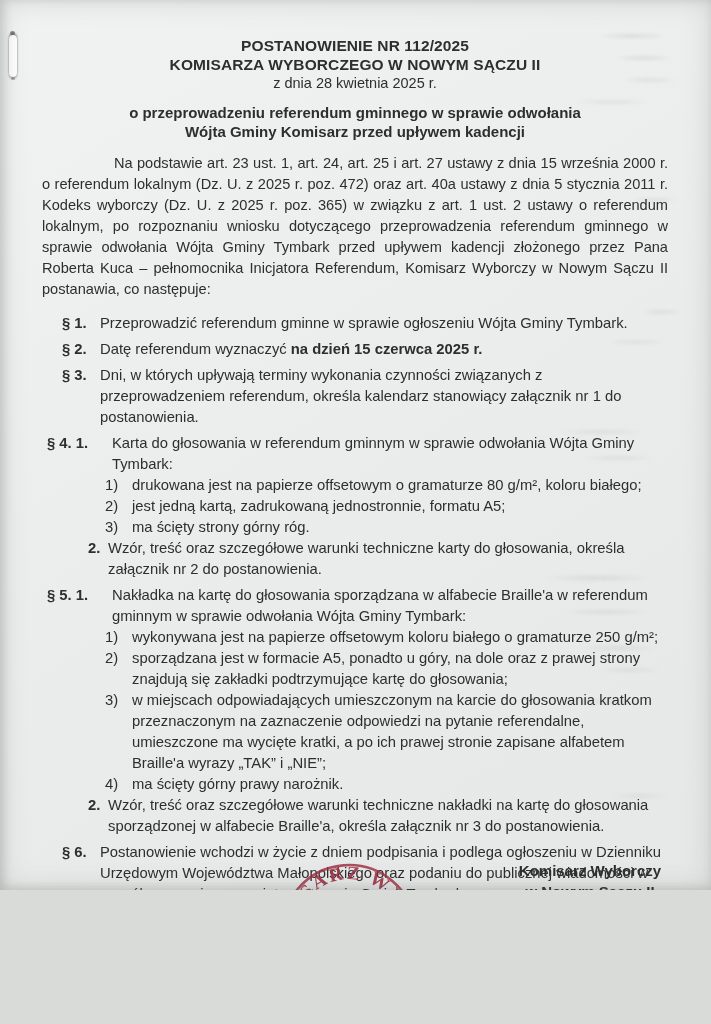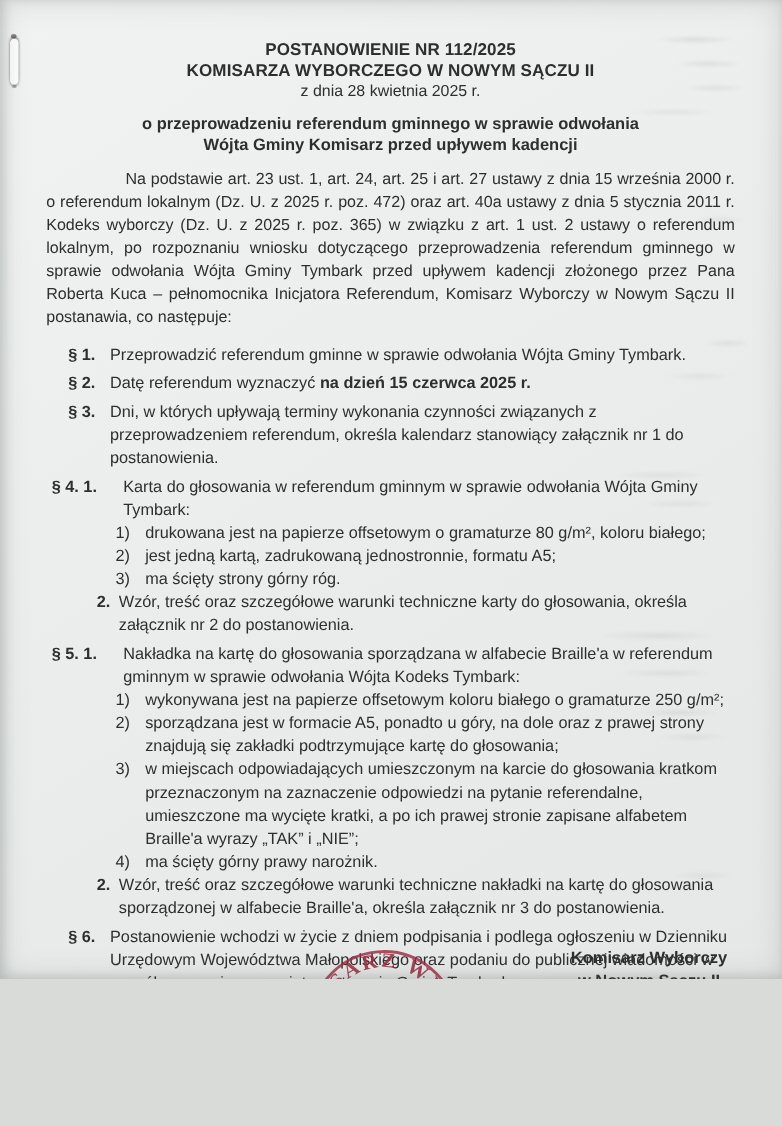--- a/index.html
+++ b/index.html
@@ -88,21 +88,21 @@
       <div>o przeprowadzeniu referendum gminnego w sprawie odwołania</div>
       <div>Wójta Gminy Komisarz przed upływem kadencji</div>
     </div>
 
     <p class="preamble">Na podstawie art. 23 ust. 1, art. 24, art. 25 i art. 27 ustawy z dnia 15 września 2000 r. o referendum lokalnym (Dz. U. z 2025 r. poz. 472) oraz art. 40a ustawy z dnia 5 stycznia 2011 r. Kodeks wyborczy (Dz. U. z 2025 r. poz. 365) w związku z art. 1 ust. 2 ustawy o referendum lokalnym, po rozpoznaniu wniosku dotyczącego przeprowadzenia referendum gminnego w sprawie odwołania Wójta Gminy Tymbark przed upływem kadencji złożonego przez Pana Roberta Kuca – pełnomocnika Inicjatora Referendum, Komisarz Wyborczy w Nowym Sączu II postanawia, co następuje:</p>
 
     <div class="secs">
 
       <div class="sec">
         <span class="lbl">§ 1.</span>
-        <span>Przeprowadzić referendum gminne w sprawie odwołania Wójta Gminy Tymbark.</span>
+        <span>Przeprowadzić referendum gminne w sprawie ogłoszeniu Wójta Gminy Tymbark.</span>
       </div>
 
       <div class="sec">
         <span class="lbl">§ 2.</span>
         <span>Datę referendum wyznaczyć </span><span class="b">na dzień 15 czerwca 2025 r.</span>
       </div>
 
       <div class="sec">
         <span class="lbl">§ 3.</span>
         <span>Dni, w których upływają terminy wykonania czynności związanych z przeprowadzeniem referendum, określa kalendarz stanowiący załącznik nr 1 do postanowienia.</span>
@@ -124,21 +124,21 @@
           <span>ma ścięty strony górny róg.</span>
         </div>
         <div class="sub2">
           <span class="num">2.</span>
           <span>Wzór, treść oraz szczegółowe warunki techniczne karty do głosowania, określa załącznik nr 2 do postanowienia.</span>
         </div>
       </div>
 
       <div class="sec wide">
         <span class="lbl">§ 5. 1.</span>
-        <span>Nakładka na kartę do głosowania sporządzana w alfabecie Braille'a w referendum gminnym w sprawie odwołania Wójta Kodeks Tymbark:</span>
+        <span>Nakładka na kartę do głosowania sporządzana w alfabecie Braille'a w referendum gminnym w sprawie odwołania Wójta Gminy Tymbark:</span>
         <div class="item">
           <span class="num">1)</span>
           <span>wykonywana jest na papierze offsetowym koloru białego o gramaturze 250 g/m²;</span>
         </div>
         <div class="item">
           <span class="num">2)</span>
           <span>sporządzana jest w formacie A5, ponadto u góry, na dole oraz z prawej strony znajdują się zakładki podtrzymujące kartę do głosowania;</span>
         </div>
         <div class="item">
           <span class="num">3)</span>

